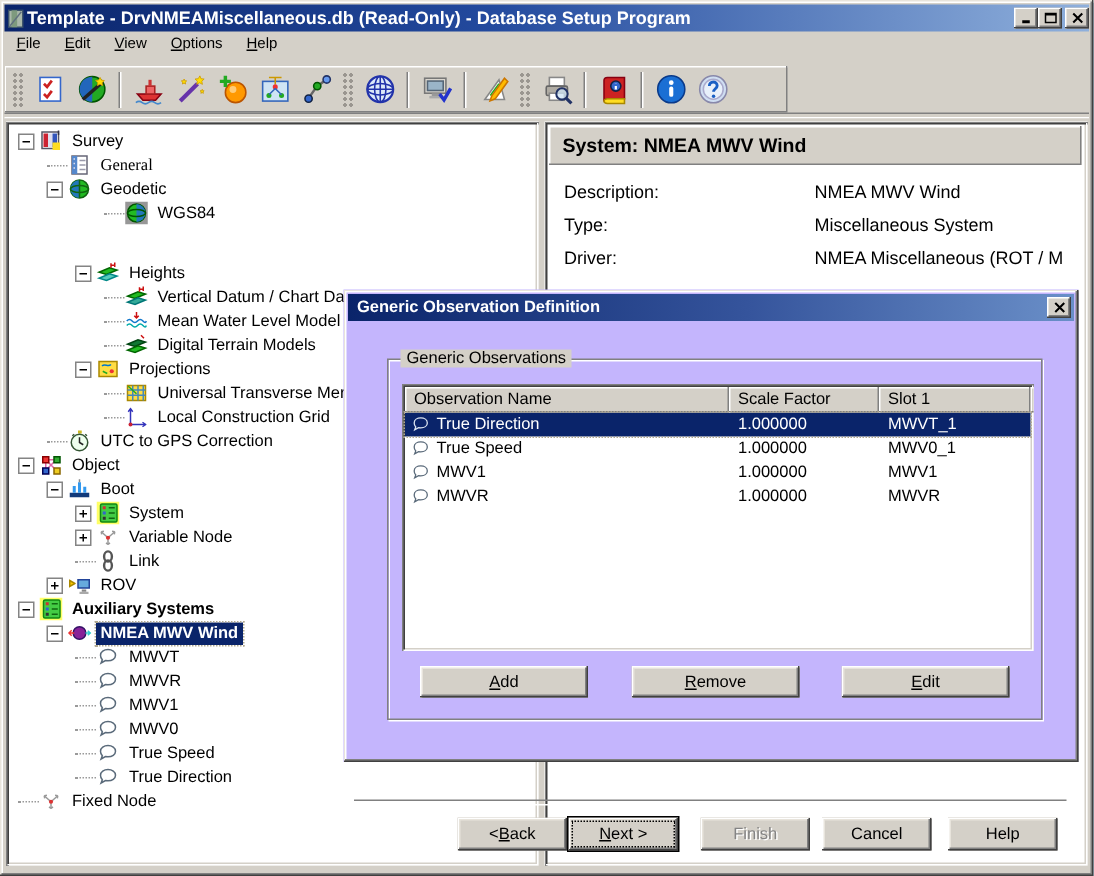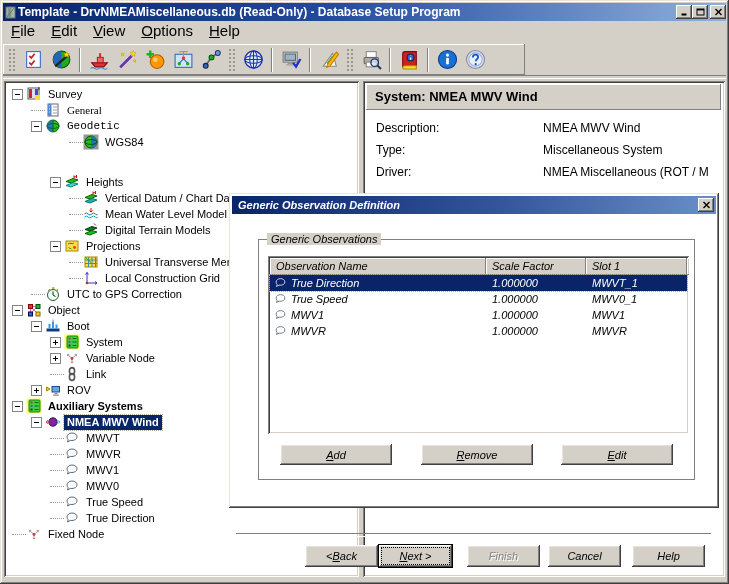--- a/index.html
+++ b/index.html
@@ -12,21 +12,21 @@
     background:linear-gradient(90deg,#0a246a 0%,#234a9e 45%,#8fb0dc 100%);
     display:flex;align-items:center;padding:0 0;gap:0;}
   .titlebar .appicon{width:15px;height:15px;flex:none;}
   .title-text{color:#fff;font-weight:bold;font-size:12px;flex:1;white-space:nowrap;overflow:hidden;}
   .wbtn{width:16px;height:14px;background:#d4d0c8;flex:none;
     box-shadow:inset -1px -1px #404040,inset 1px 1px #fff,inset -2px -2px #808080;
     display:flex;align-items:center;justify-content:center;}
   .wbtn svg{width:9px;height:8px;display:block;}
   .wbtn.close{margin-left:2px;}
   
-  .menubar{position:absolute;left:3px;top:22px;right:3px;height:20px;display:flex;align-items:flex-end;font-size:15px;}
+  .menubar{position:absolute;left:3px;top:22px;right:3px;height:20px;display:flex;align-items:flex-start;font-size:10px;}
   .menu-item{padding:2px 8px 3px 8px;}
   
   .toolbar{position:absolute;left:3px;top:42px;right:3px;height:37px;}
   .toolbar:after{content:"";position:absolute;left:0;right:0;bottom:0;height:2px;
     border-top:1px solid #808080;border-bottom:1px solid #fff;}
   .tb-panel{position:absolute;left:0;top:2px;width:518px;height:31px;background:#d4d0c8;
     box-shadow:inset -1px -1px #808080,inset 1px 1px #fff;display:flex;align-items:center;padding:0 2px;}
   .grip{width:8px;height:24px;margin:0 3px;flex:none;
     background-image:radial-gradient(#9a9690 40%,rgba(0,0,0,0) 42%);background-size:4px 4px;}
   .tbtn{width:28px;height:28px;display:flex;align-items:center;justify-content:center;flex:none;}
@@ -48,22 +48,22 @@
   .trow.bold .tlabel{font-weight:bold;}
   .trow.sel .tlabel{background:#0a246a;color:#fff;outline:1px dotted #b0a890;}
   .splitter{position:absolute;left:356px;top:2px;width:4px;height:496px;}
   .rightpanel{position:absolute;left:360px;top:2px;right:1px;height:496px;background:#fff;overflow:hidden;}
   .syshead{position:absolute;left:3px;top:3px;right:4px;height:26px;background:#d4d0c8;
     box-shadow:inset -1px -1px #808080,inset 1px 1px #fff;
     font-weight:bold;font-size:13px;line-height:26px;padding-left:9px;}
   .fieldrow{position:absolute;left:13px;right:2px;height:20px;font-size:12px;color:#000;white-space:nowrap;overflow:hidden;}
   .fieldrow .fval{position:absolute;left:167px;white-space:nowrap;}
   
-  .dialog{position:absolute;left:226px;top:114px;width:490px;height:315px;background:#ffffff;z-index:10;
-    box-shadow:inset -1px -1px #404040,inset 1px 1px #e8e4dc,inset -2px -2px #808080,inset 2px 2px #fff;font-style:italic;}
+  .dialog{position:absolute;left:226px;top:114px;width:490px;height:315px;background:#c4b5fd;z-index:10;
+    box-shadow:inset -1px -1px #404040,inset 1px 1px #e8e4dc,inset -2px -2px #808080,inset 2px 2px #fff;}
   .dtitle{position:absolute;left:3px;top:3px;right:3px;height:18px;
     background:linear-gradient(90deg,#0a246a 0%,#35549c 55%,#6a8fc8 100%);
     color:#fff;font-weight:bold;font-size:11px;line-height:18px;padding-left:6px;box-sizing:border-box;}
   .dclose{position:absolute;right:5px;top:5px;width:16px;height:14px;background:#d4d0c8;
     box-shadow:inset -1px -1px #404040,inset 1px 1px #fff,inset -2px -2px #808080;
     display:flex;align-items:center;justify-content:center;}
   .dclose svg{width:9px;height:8px;display:block;}
   .groupbox{position:absolute;left:29px;top:46px;width:435px;height:239px;
     border:1px solid #808080;box-shadow:inset 1px 1px #fff,1px 1px 0 #fff;}
   .gb-label{position:absolute;top:-7px;left:8px;background:#d4d0c8;padding:0 4px;font-size:11px;}
@@ -305,21 +305,21 @@
           <span class="ticon">
             <svg viewBox="0 0 16 16" stroke-width="1" fill="none">
               <rect x="3" y="2" width="10" height="12" fill="#fff" stroke="#667"></rect>
               <rect x="3" y="2" width="3.5" height="12" fill="#58c"></rect>
               <path d="M8 5h4M8 8h4M8 11h4" stroke="#99a"></path>
               <path d="M4 4h1M4 7h1M4 10h1" stroke="#dde"></path>
             </svg>
           </span>
           <span class="tlabel">General</span>
         </div>
-        <div class="trow" style="padding-left: 24px; font-family: Liberation Mono, monospace;">
+        <div class="trow" style="padding-left: 24px;">
           <span class="exp">
             <svg viewBox="0 0 9 9">
               <path d="M2 4.5h5" stroke="#000"></path>
             </svg>
           </span>
           <span class="ticon">
             <svg viewBox="0 0 16 16" stroke-width="1" fill="none">
               <circle cx="8" cy="8" r="6" fill="#2b2" stroke="#161"></circle>
               <path d="M8 2a6 6 0 0 0 0 12z" fill="#27b"></path>
               <ellipse cx="8" cy="8" rx="6" ry="2.4" stroke="#161"></ellipse>

